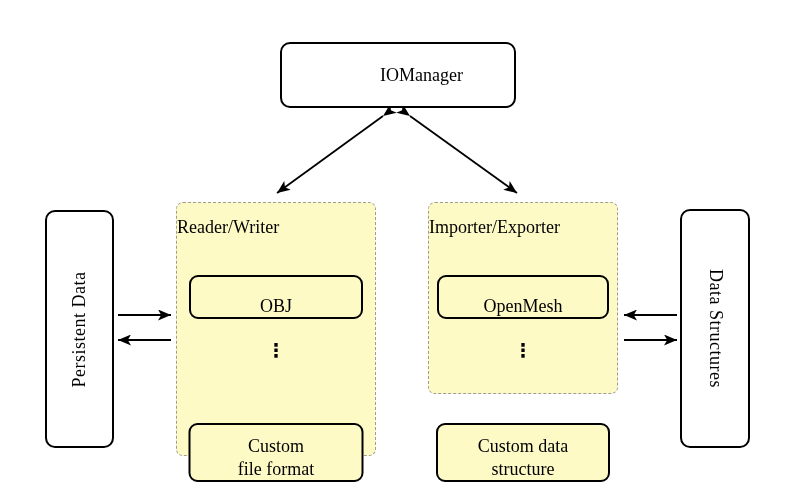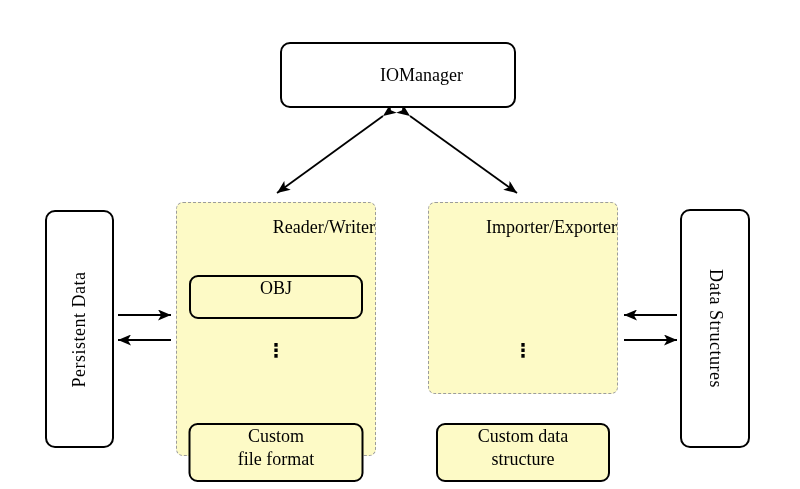--- a/index.html
+++ b/index.html
@@ -45,32 +45,32 @@
     position: absolute;
     background: var(--group-fill);
     border: 1.6px dashed var(--group-border);
     border-radius: 7px;
   }
   .group-left  { left: 176px; top: 202px; width: 200px; height: 254px; }
   .group-right { left: 428px; top: 202px; width: 190px; height: 192px; }
   .group-title {
     position: absolute;
     top: 14px; left: 0; right: 0;
-    text-align: right;
+    text-align: left;
     font-size: 18px;
   }
   .inner-node {
     position: absolute;
     left: 50%;
     transform: translateX(-50%);
     background: var(--group-fill);
     border: 2.2px solid var(--node-border);
     border-radius: 9px;
     display: flex;
-    align-items: flex-start;
+    align-items: flex-end;
     justify-content: center;
     text-align: center;
     font-size: 18px;
     line-height: 1.25;
     white-space: pre-line;
   }
   .inner-top    { top: 72px;  width: 174px; height: 44px; }
   .inner-bottom { top: 176px; width: 175px; height: 59px; margin-top: 44px; }
   .group-right .inner-top    { width: 172px; }
   .group-right .inner-bottom { width: 174px; }
@@ -124,20 +124,23 @@
     </div>
     <div class="ellipsis">⋮</div>
     <div class="inner-node inner-bottom">
       <span>Custom
 file format</span>
     </div>
   </div>
 
   <div class="group group-right">
     <div class="group-title">Importer/Exporter</div>
+    <div class="inner-node inner-top">
+      <span>OpenMesh</span>
+    </div>
     <div class="ellipsis">⋮</div>
     <div class="inner-node inner-bottom">
       <span>Custom data
 structure</span>
     </div>
   </div>
 
 </div>
 
 </body></html>

